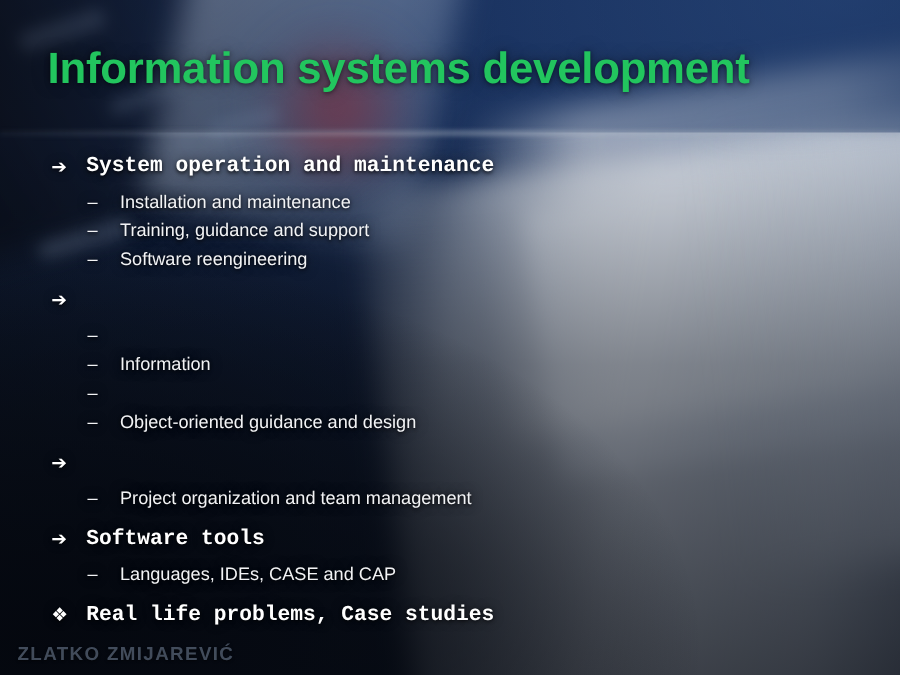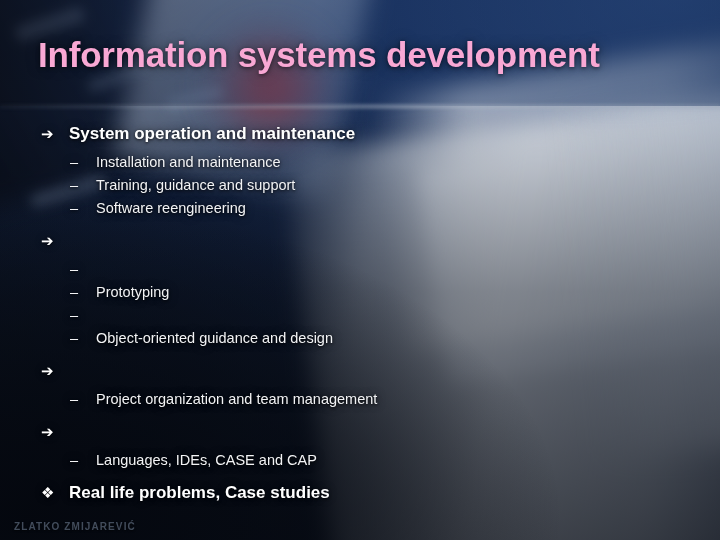--- a/index.html
+++ b/index.html
@@ -168,21 +168,21 @@
       rgba(120,132,148,0.06) 0%, rgba(150,160,176,0.30) 30%,
       rgba(176,186,200,0.44) 58%, rgba(150,162,182,0.28) 100%);
     filter: blur(1.6px);
   }
 
   .title {
     position: absolute;
     left: 38px;
     top: 33px;
     width: 660px;
-    color: #f9a8d4;
+    color: #22c55e;
     font-size: 35px;
     font-weight: bold;
     letter-spacing: -0.2px;
     line-height: 44px;
     text-shadow: 0 1px 4px rgba(0,0,0,0.55), 0 0 14px rgba(0,0,0,0.35);
     white-space: nowrap;
   }
 
   
   .body {
@@ -211,21 +211,21 @@
     position: absolute;
     left: 41px;
     top: 0;
     width: 22px;
     font-size: 15px;
     font-weight: normal;
     line-height: 24px;
     color: #ffffff;
   }
 
-  .lvl1 .txt { margin-left: 28px; }
+  .lvl1 .txt { margin-left: 28px; font-family: Liberation Mono, monospace; }
 
   .lvl2 {
     position: relative;
     display: flex;
     align-items: baseline;
     padding-left: 70px;
     min-height: 23px;
     color: #f2f3f5;
     font-size: 14.5px;
     font-weight: normal;
@@ -246,21 +246,21 @@
 
   .gap-after { height: 9px; }
   .gap-small { height: 5px; }
 
   
   .watermark {
     position: absolute;
     left: 14px;
     bottom: 8px;
     color: rgba(118,134,158,0.55);
-    font-size: 10px;
+    font-size: 15px;
     font-weight: bold;
     letter-spacing: 1.1px;
     text-shadow: 0 1px 2px rgba(0,0,0,0.6);
     white-space: nowrap;
   }
 </style>
 </head>
 <body>
 
 <div class="slide">
@@ -312,21 +312,21 @@
     <div class="grp">
       <div class="lvl1">
         <span class="marker">➔</span>
       </div>
       <div class="gap-small"></div>
       <div class="lvl2">
         <span class="marker">–</span>
       </div>
       <div class="lvl2">
         <span class="marker">–</span>
-        <span class="txt">Prototyping</span>
+        <span class="txt">Information</span>
       </div>
       <div class="lvl2">
         <span class="marker">–</span>
       </div>
       <div class="lvl2">
         <span class="marker">–</span>
         <span class="txt">Object-oriented guidance and design</span>
       </div>
     </div>
 
@@ -341,20 +341,21 @@
         <span class="marker">–</span>
         <span class="txt">Project organization and team management</span>
       </div>
     </div>
 
     <div class="gap-after"></div>
 
     <div class="grp">
       <div class="lvl1">
         <span class="marker">➔</span>
+        <span class="txt">Software tools</span>
       </div>
       <div class="gap-small"></div>
       <div class="lvl2">
         <span class="marker">–</span>
         <span class="txt">Languages, IDEs, CASE and CAP</span>
       </div>
     </div>
 
     <div class="gap-after"></div>
 

